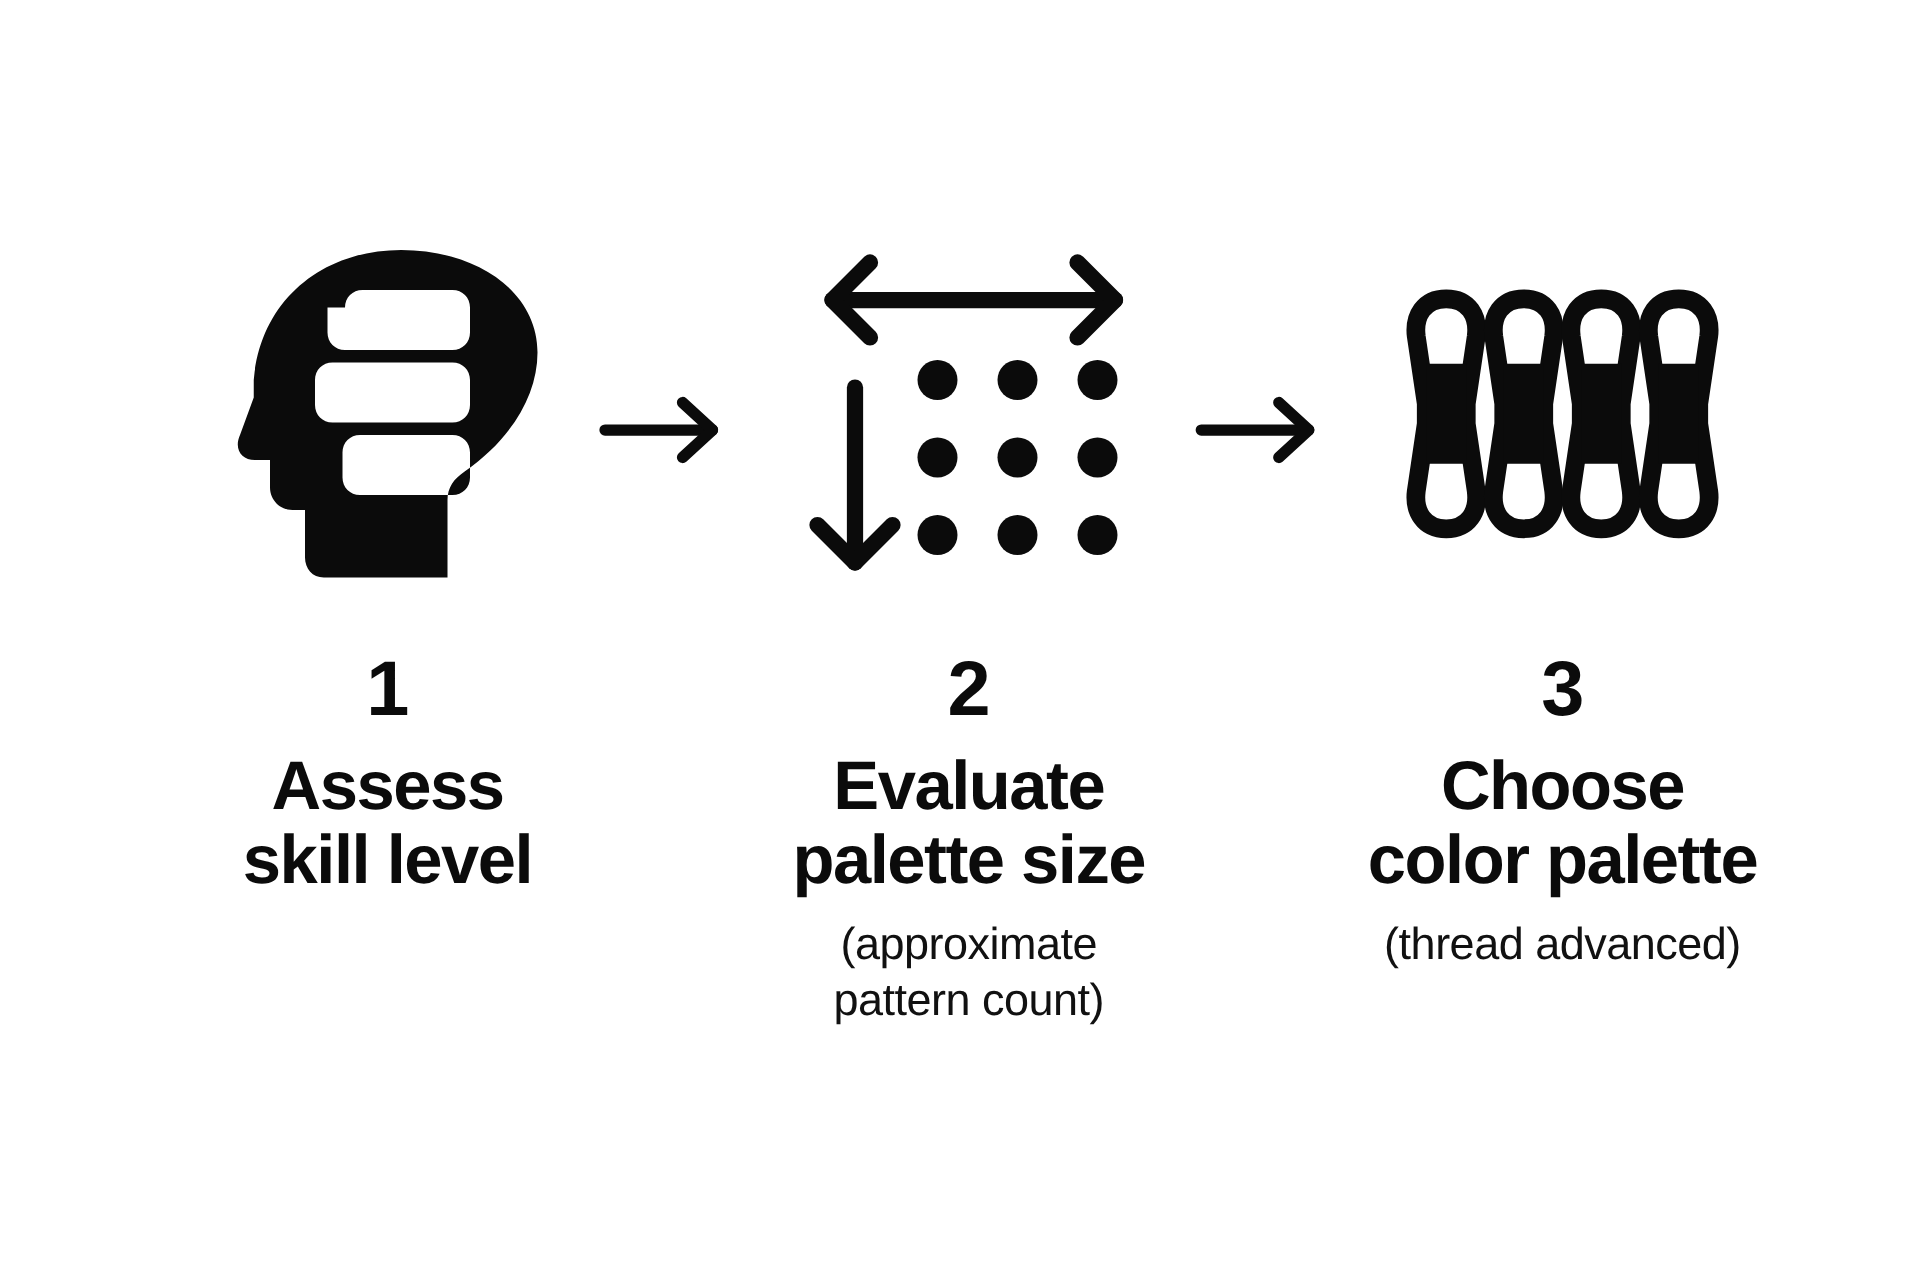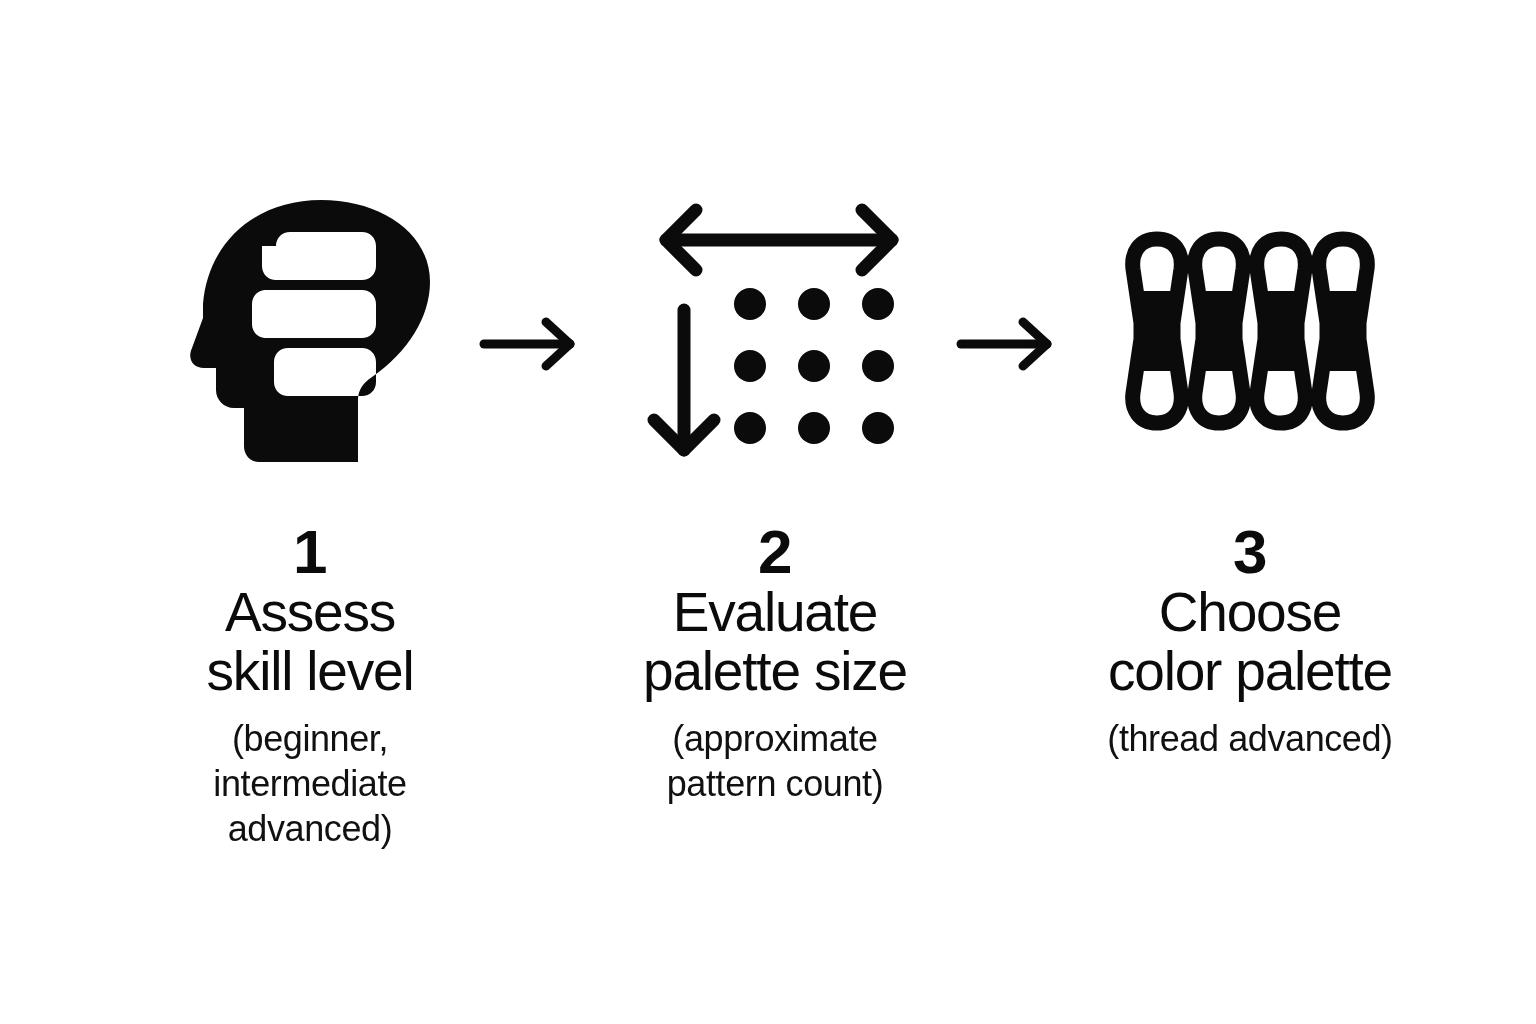--- a/index.html
+++ b/index.html
@@ -45,25 +45,26 @@
     font-size: 62px;
     font-weight: 700;
     line-height: 1;
     color: #0b0b0b;
     letter-spacing: -0.5px;
     margin-top: 54px;
   }
 
   .step-title {
     font-size: 55px;
-    font-weight: 400;
+    font-weight: 700;
     line-height: 1.08;
     color: #0b0b0b;
     text-align: center;
     letter-spacing: -1.2px;
+    margin-top: 16px;
     white-space: pre-line;
   }
 
   .step-subtitle {
     font-size: 36px;
     font-weight: 400;
     line-height: 1.25;
     color: #111111;
     text-align: center;
     letter-spacing: -0.4px;
@@ -136,23 +137,20 @@
              C 186 190, 180 196, 172 196
              L 98 196
              C 90 196, 84 190, 84 182
              L 84 162 Z"></path>
       </svg>
     </div>
 
     <div class="step-number">1</div>
     <div class="step-title">Assess
 skill level</div>
-    <div class="step-subtitle">(beginner,
-intermediate
-advanced)</div>
   </div>
 
   <div class="connector" id="connector-1">
     <svg width="110" height="64" viewBox="0 0 110 64" aria-hidden="true">
       <g stroke="#0b0b0b" stroke-width="9" stroke-linecap="round" stroke-linejoin="round" fill="none">
         <line x1="6" y1="32" x2="92" y2="32"></line>
         <polyline points="68,10 92,32 68,54"></polyline>
       </g>
     </svg>
   </div>

